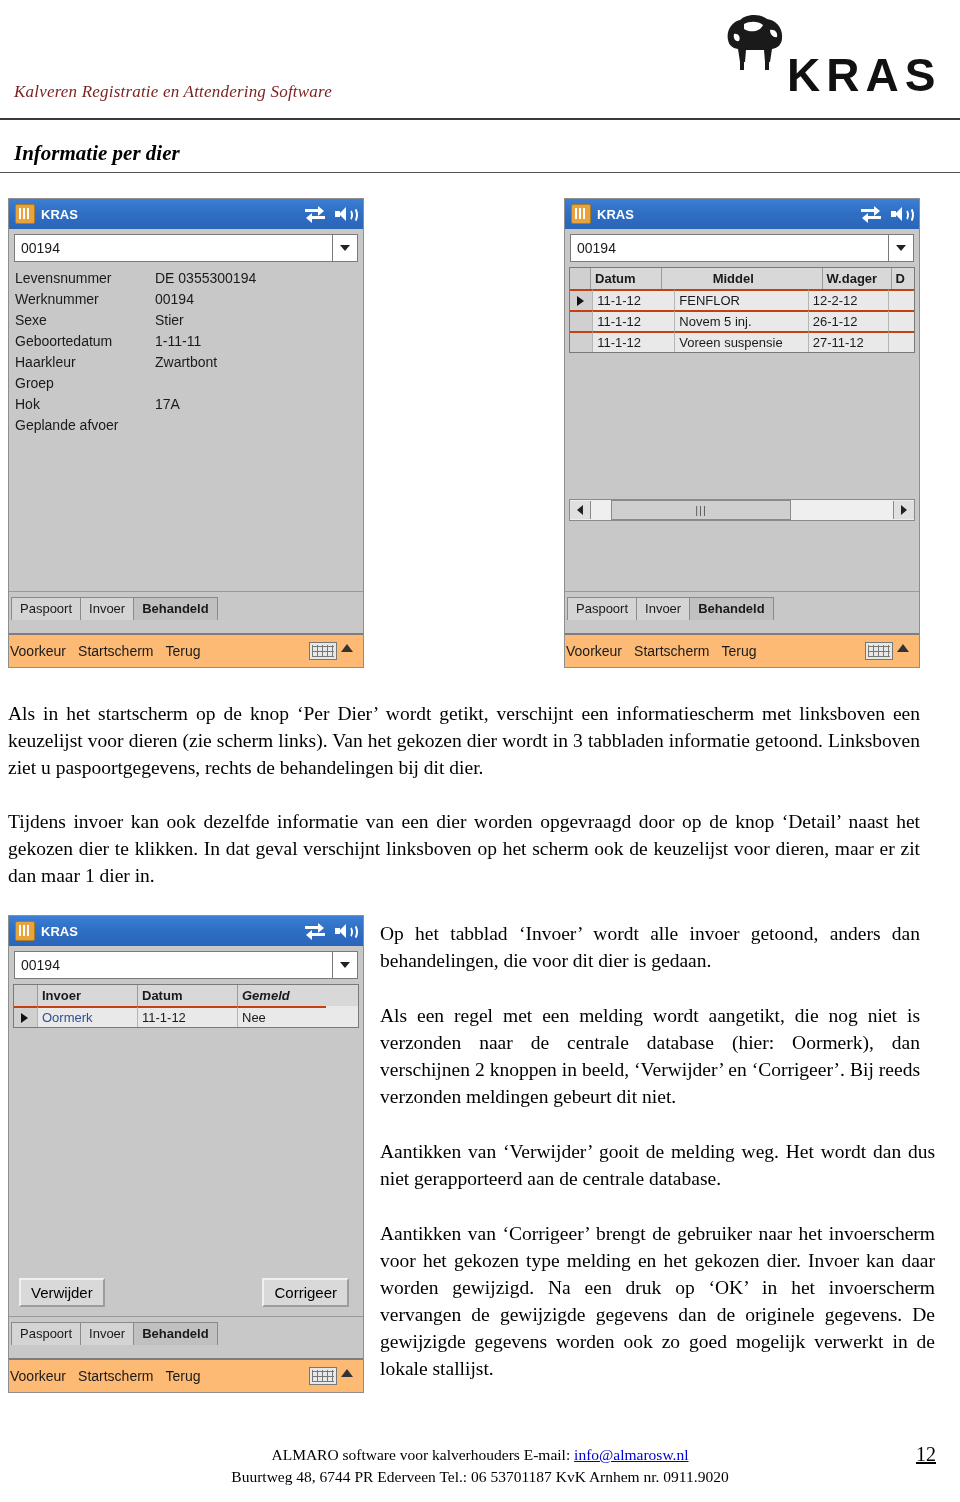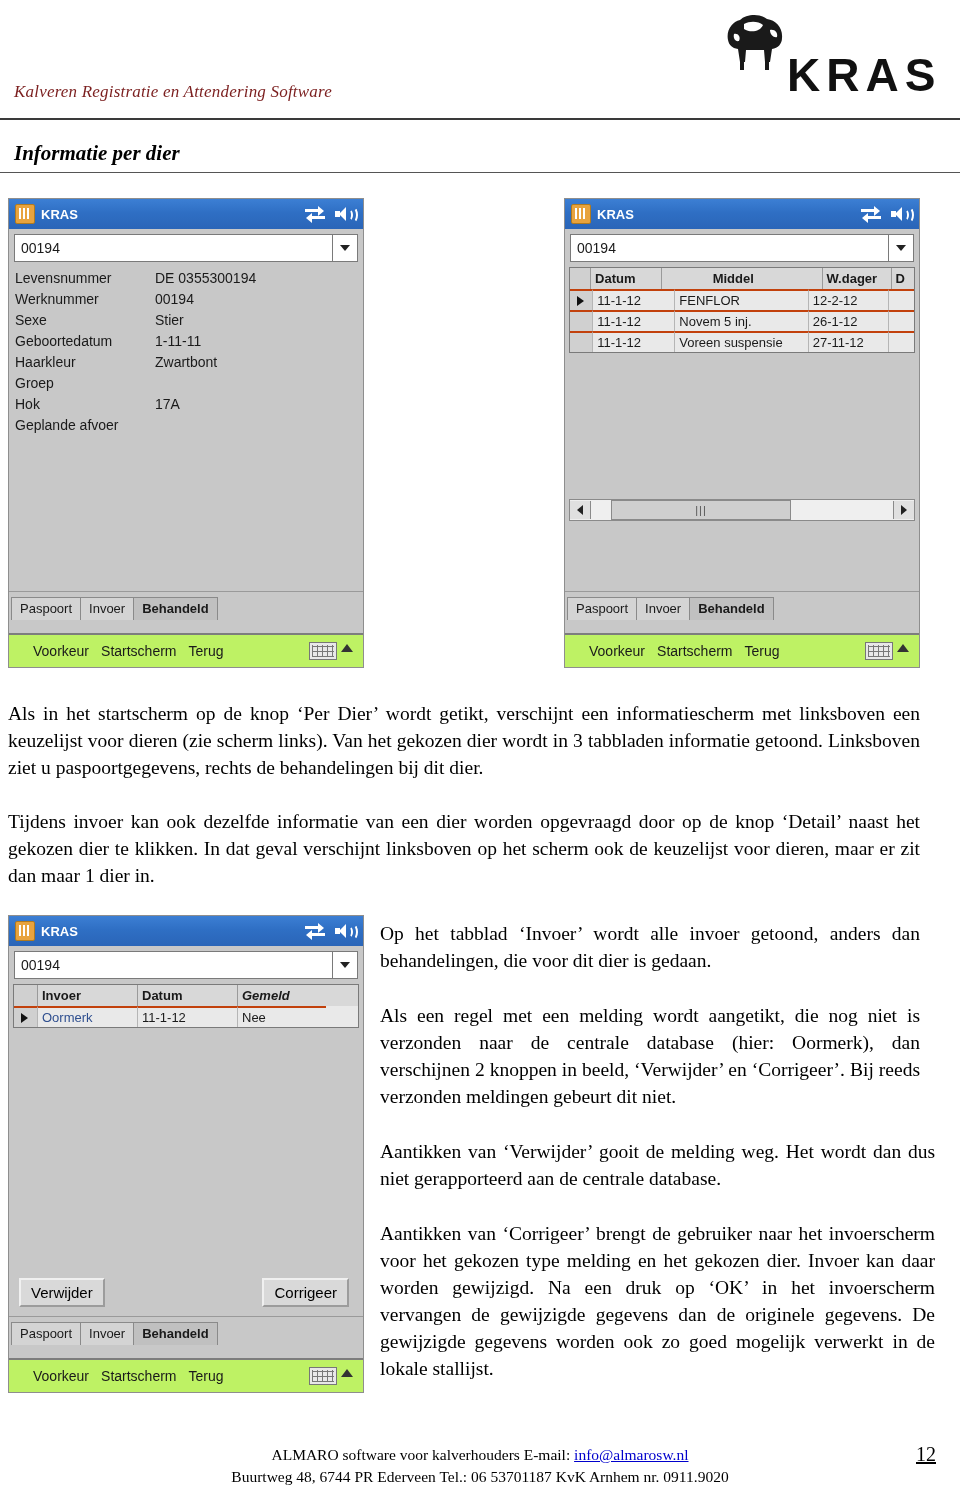--- a/index.html
+++ b/index.html
@@ -127,25 +127,25 @@
     background:#d4d4d4;
     padding:3px 8px 4px 8px;
     font-size:13px;
     margin-right:-1px;
   }
   .tab.active { background:#c0c0c0; font-weight:bold; }
 
   .bottombar {
     position:absolute; left:0; right:0; bottom:0;
     height:32px;
-    background:#bef264;
+    background:#fdba74;
     border-top:2px solid #7d7d7d;
     display:flex; align-items:center;
     font-size:14px;
-    padding-left:24px;
+    padding-left:1px;
     gap:12px;
   }
   .kbd-ico {
     position:absolute; right:26px; top:7px; width:26px; height:16px;
     background:#e8e8e8; border:1px solid #777;
   }
   .kbd-ico:after{
     content:""; position:absolute; left:2px; top:2px; right:2px; bottom:2px;
     background:
       repeating-linear-gradient(90deg,#777 0 1px,transparent 1px 5px),

